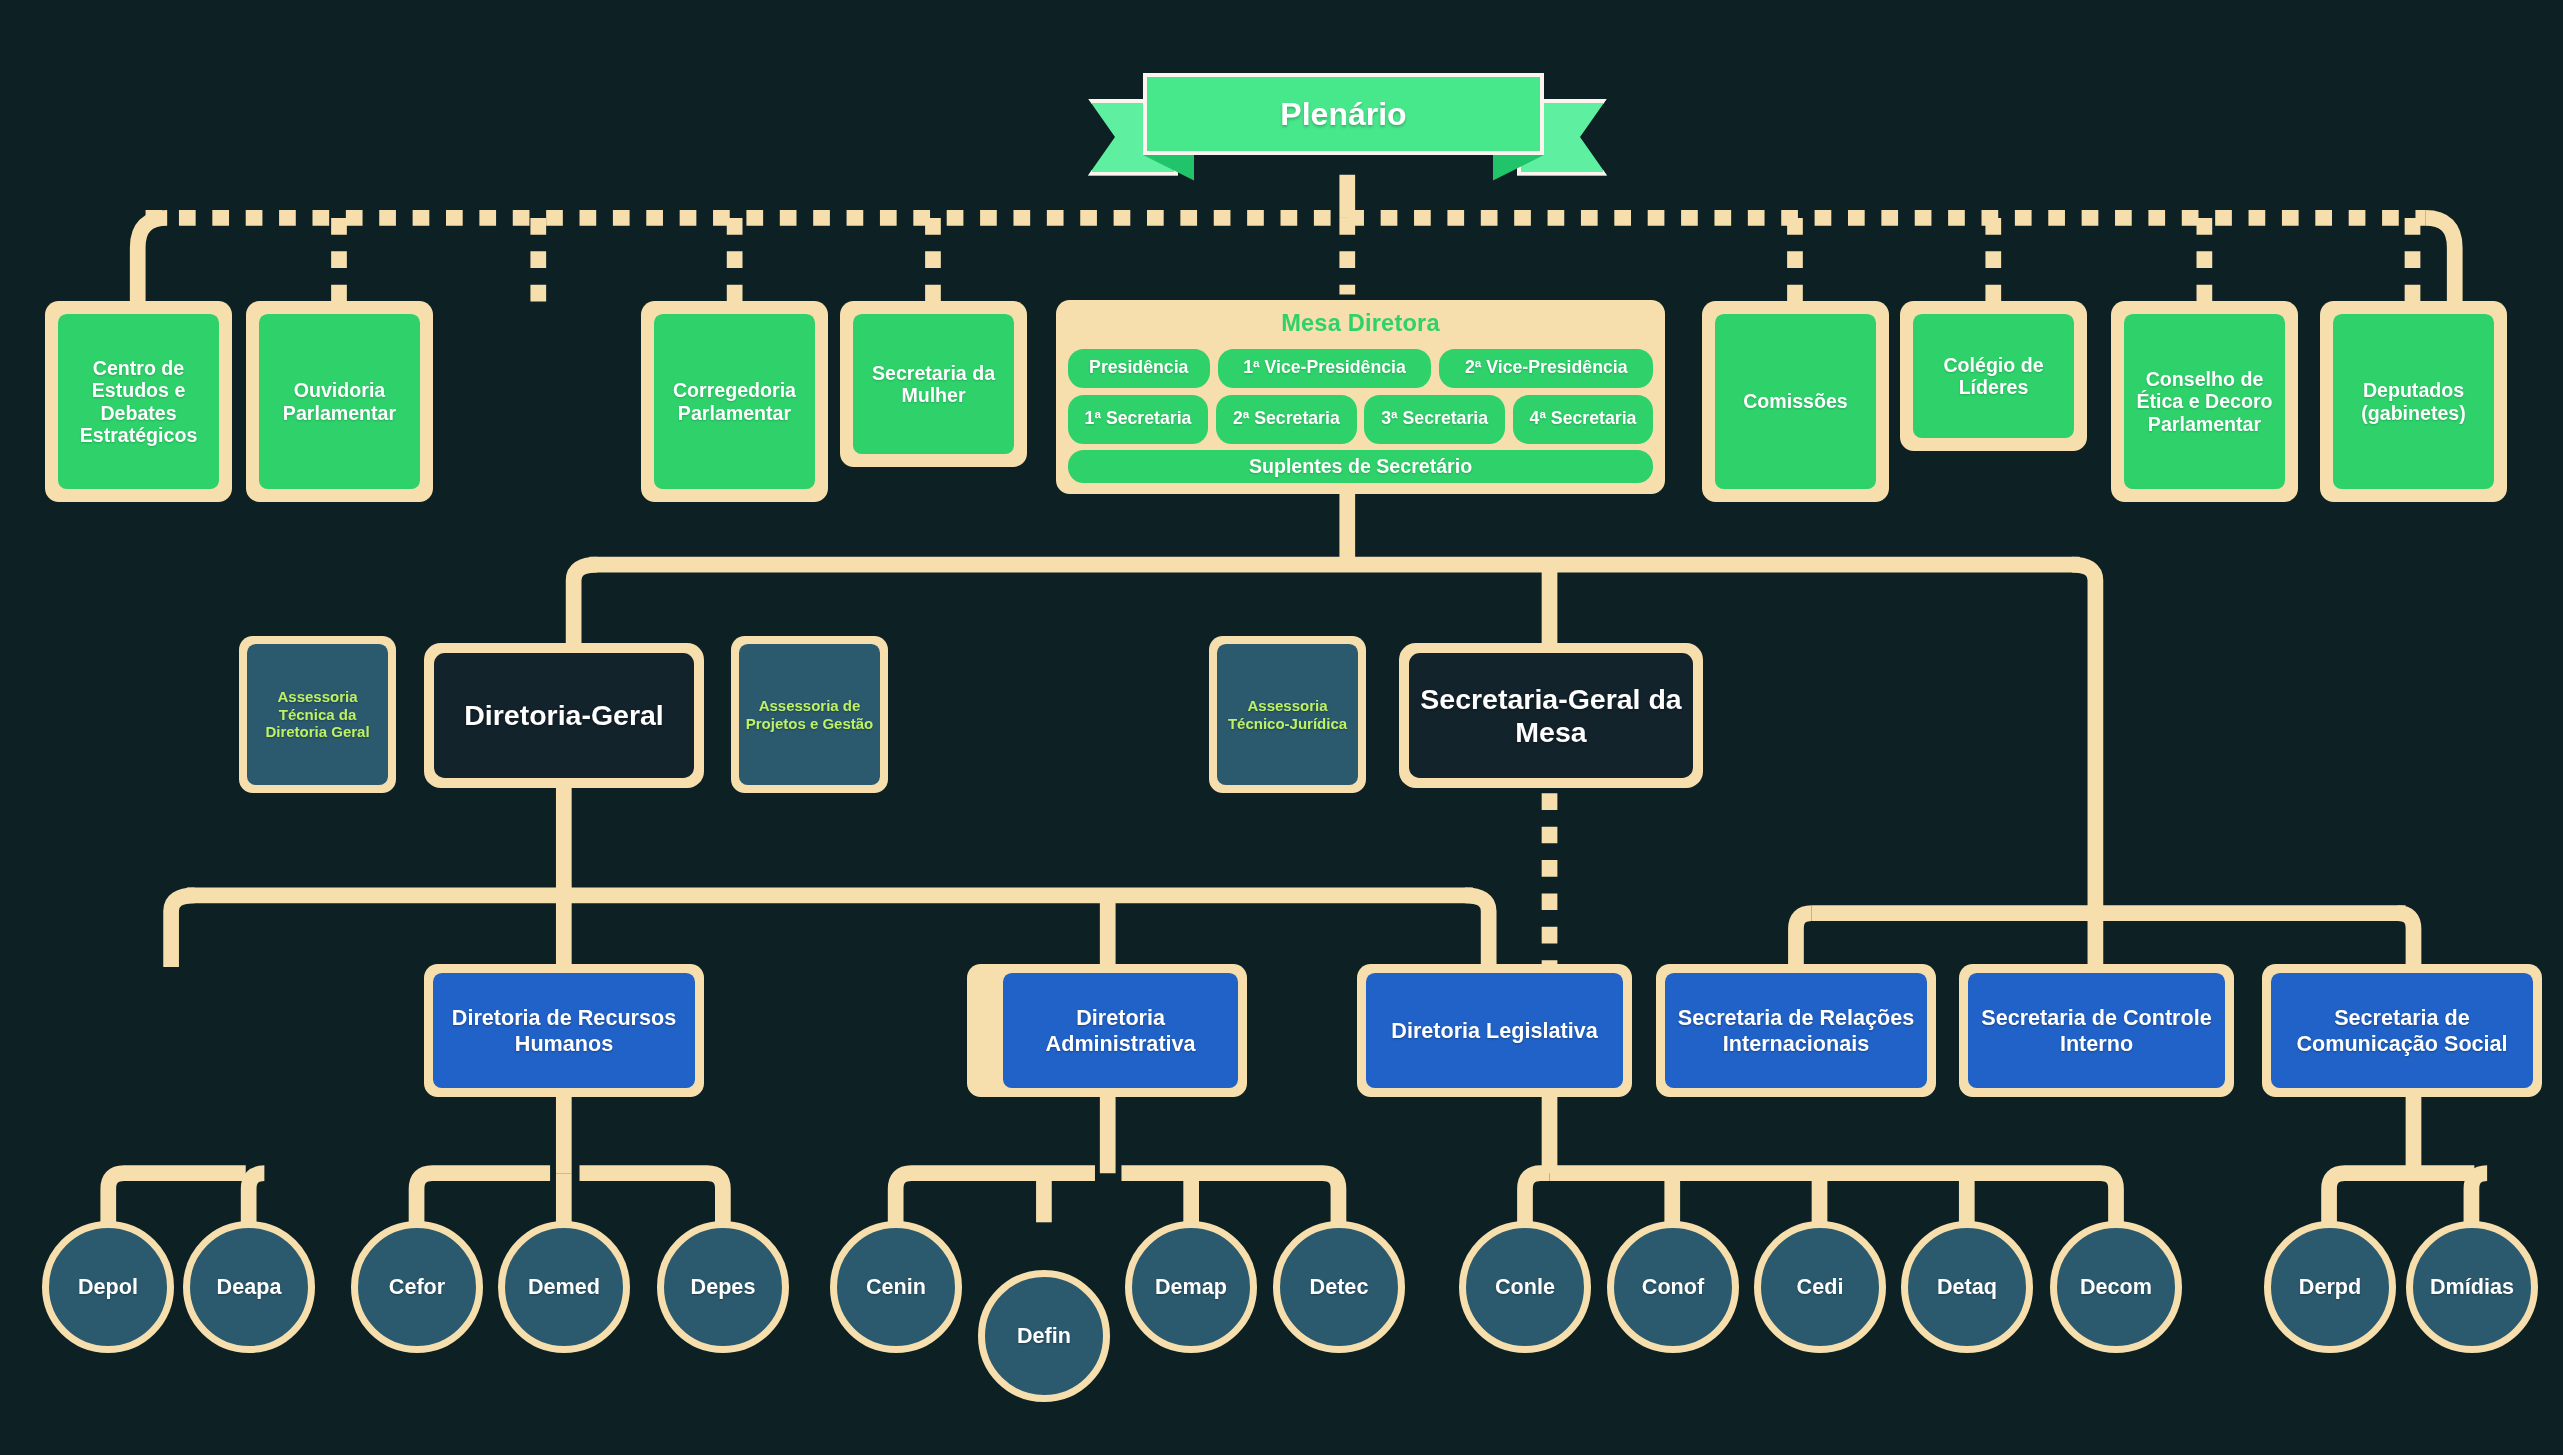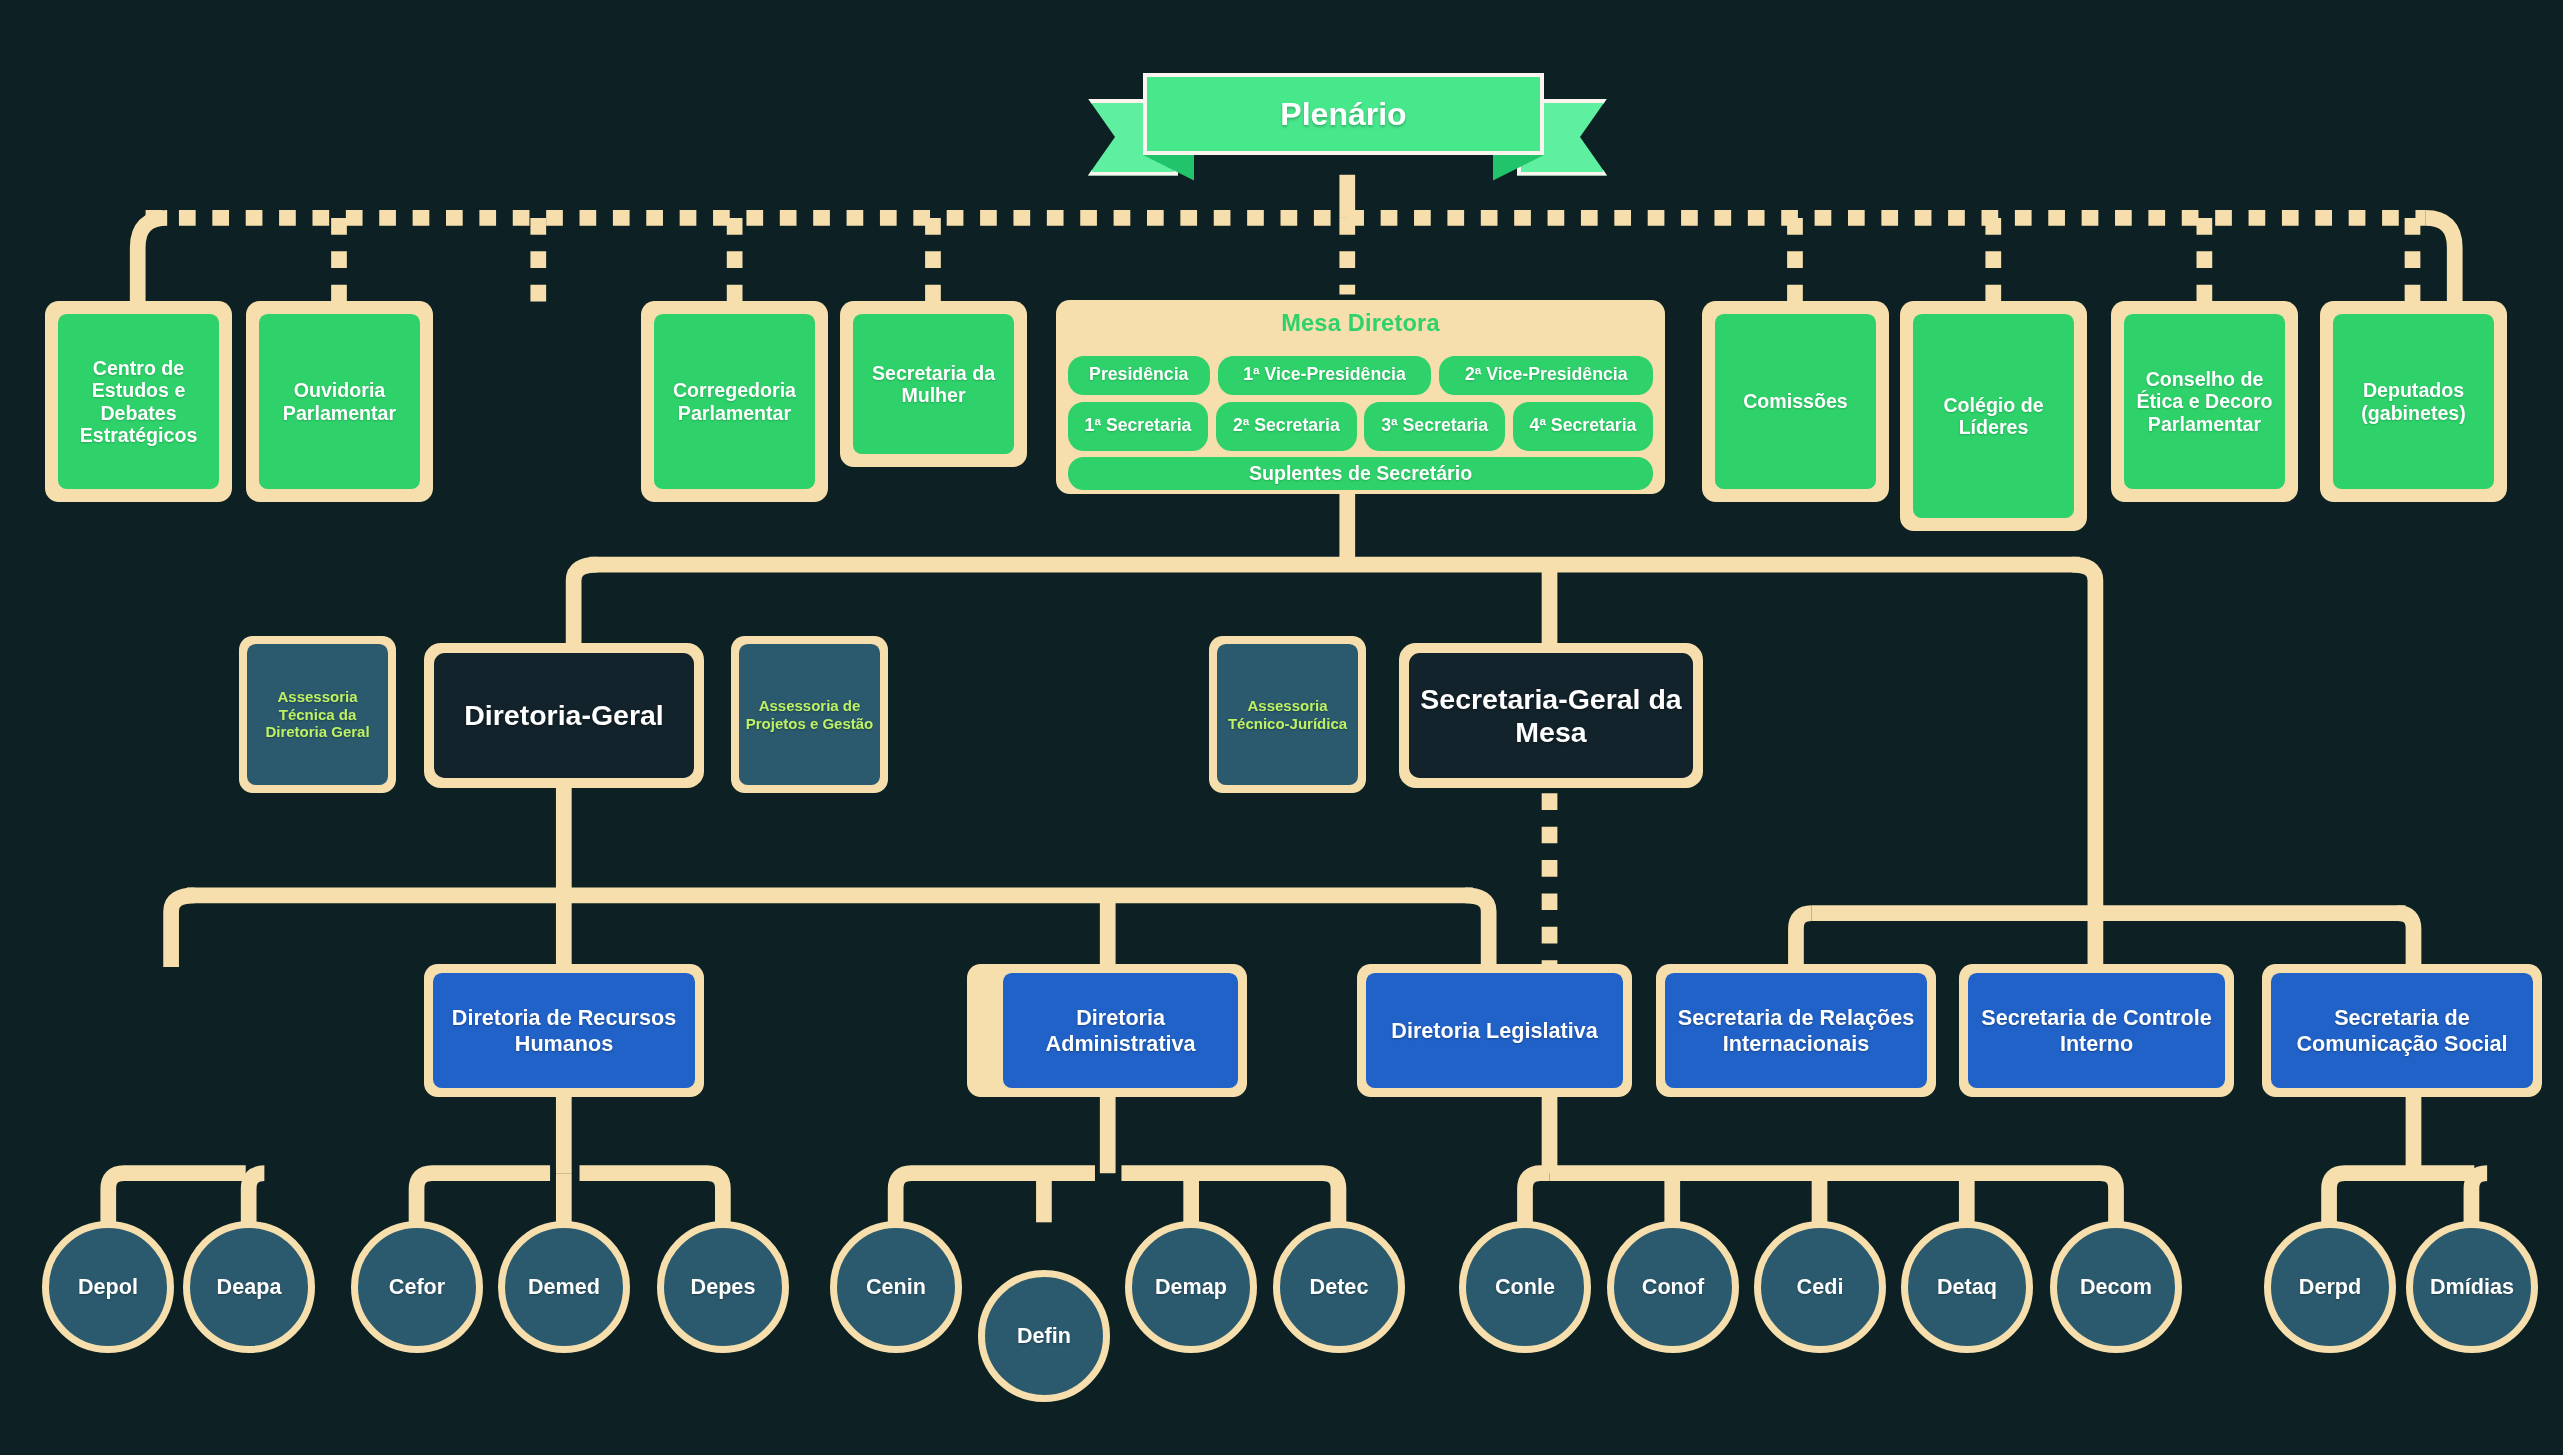--- a/index.html
+++ b/index.html
@@ -29,21 +29,21 @@
   .greenbox{background:#f6dfac;border-radius:13.7px;padding:12.8px;}
   .greenbox > .inner{width:100%;height:100%;background:#2ed16a;border-radius:8.8px;
         display:flex;align-items:center;justify-content:center;color:#fff;
         font-size:19.6px;font-weight:bold;line-height:1.13;
         text-shadow:0 1px 2px rgba(0,0,0,.18);padding:3.9px;box-sizing:border-box;}
 
   
   .mesa{background:#f6dfac;border-radius:13.7px;padding:9.8px 11.8px 11.8px;
         display:flex;flex-direction:column;gap:6.9px;}
   .mesa-title{color:#2ed16a;font-size:23.6px;font-weight:bold;text-align:center;
-              letter-spacing:0.2px;margin-bottom:12px;}
+              letter-spacing:0.2px;margin-bottom:5px;}
   .mesa-row{display:flex;gap:7.9px;justify-content:center;}
   .pill{background:#2ed16a;border-radius:15.7px;color:#fff;font-size:17.7px;font-weight:bold;
         display:flex;align-items:center;justify-content:center;text-align:center;
         padding:4.9px 9.8px;line-height:1.1;text-shadow:0 1px 2px rgba(0,0,0,.18);
         box-sizing:border-box;}
   .pill.r1{height:39px;}
   .pill.r2{height:49px;flex:1;}
   .pill.full{height:33px;width:100%;font-size:19.6px;}
 
   
@@ -161,21 +161,21 @@
   <div class="node greenbox" style="left:641px;top:301px;width:187px;height:201px;">
     <div class="inner">Corregedoria Parlamentar</div>
   </div>
   <div class="node greenbox" style="left:840px;top:301px;width:187px;height:166px;">
     <div class="inner">Secretaria da Mulher</div>
   </div>
 
   <div class="node greenbox" style="left:1702px;top:301px;width:187px;height:201px;">
     <div class="inner">Comissões</div>
   </div>
-  <div class="node greenbox" style="left:1900px;top:301px;width:187px;height:230px;">
+  <div class="node greenbox" style="left:1900px;top:301px;width:187px;height:150px;">
     <div class="inner">Colégio de Líderes</div>
   </div>
   <div class="node greenbox" style="left:2111px;top:301px;width:187px;height:201px;">
     <div class="inner">Conselho de Ética e Decoro Parlamentar</div>
   </div>
   <div class="node greenbox" style="left:2320px;top:301px;width:187px;height:201px;">
     <div class="inner">Deputados (gabinetes)</div>
   </div>
 
   <div class="mesa" style="position:absolute;left:1056px;top:300px;width:609px;height:194px;

